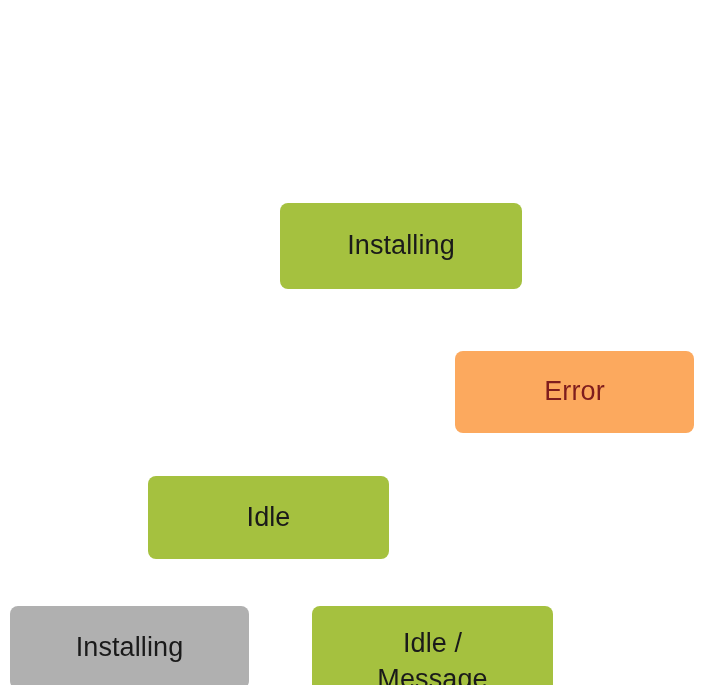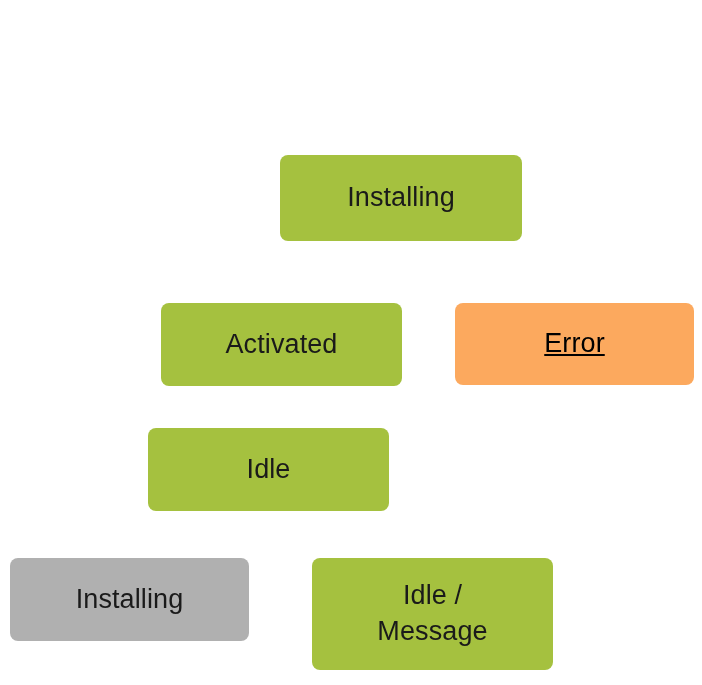--- a/index.html
+++ b/index.html
@@ -12,20 +12,21 @@
     height: 685px;
     background: #ffffff;
     font-family: "Liberation Sans", sans-serif;
     overflow: hidden;
   }
   #diagram-canvas {
     position: relative;
     width: 702px;
     height: 498px;
     background: #ffffff;
+    margin-top: 48px;
   }
   .state-box {
     position: absolute;
     box-sizing: border-box;
     border-radius: 8px;
     display: flex;
     align-items: center;
     justify-content: center;
     text-align: center;
     color: #1a1a1a;
@@ -75,23 +76,22 @@
     height: 112px;
   }
 </style>
 </head>
 <body style="background-color: rgb(255, 255, 255);">
 
 <div id="diagram-canvas" style="background-color: rgb(255, 255, 255);">
 
   <div class="state-box box-installing" style="background-color: rgb(165, 193, 63); color: rgb(26, 26, 26);">Installing</div>
 
-  <div class="state-box box-activated" style="background-color: rgb(165, 193, 63); color: rgb(26, 26, 26);">Activated</div>
 
-  <div class="state-box box-error" style="background-color: rgb(252, 169, 94); color: #000000; text-decoration: underline;">Error</div>
+  <div class="state-box box-error" style="background-color: rgb(252, 169, 94); color: #7f1d1d;">Error</div>
 
   <div class="state-box box-idle" style="background-color: rgb(165, 193, 63); color: rgb(26, 26, 26);">Idle</div>
 
   <div class="state-box box-terminated" style="background-color: rgb(176, 176, 176); color: rgb(26, 26, 26);">Installing</div>
 
   <div class="state-box box-fetch-message" style="background-color: rgb(165, 193, 63); color: rgb(26, 26, 26);">Idle /
 Message</div>
 
 </div>
 

